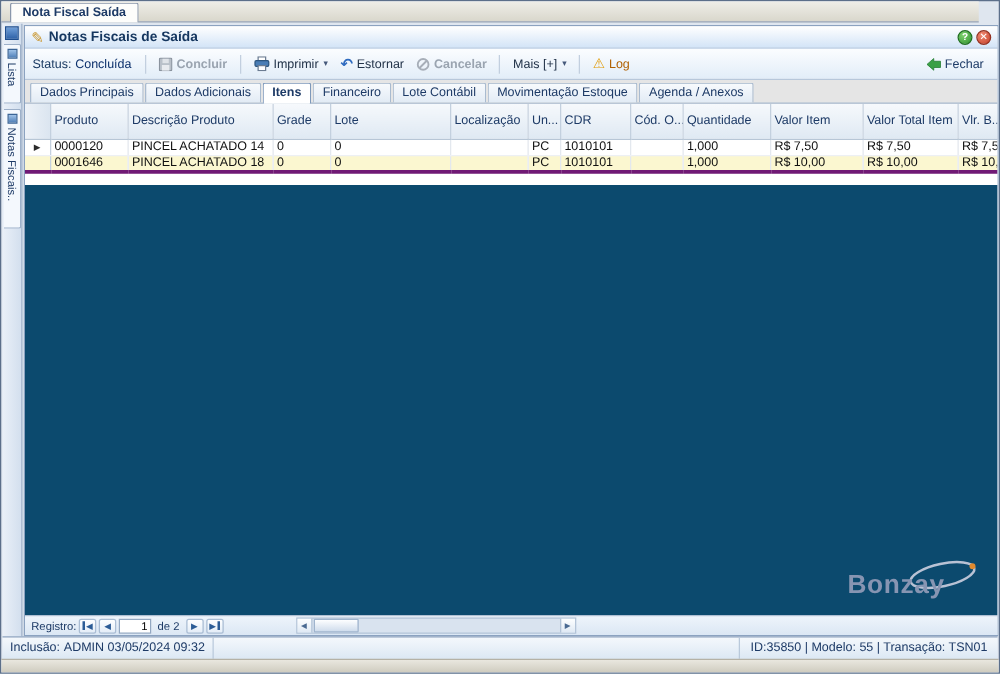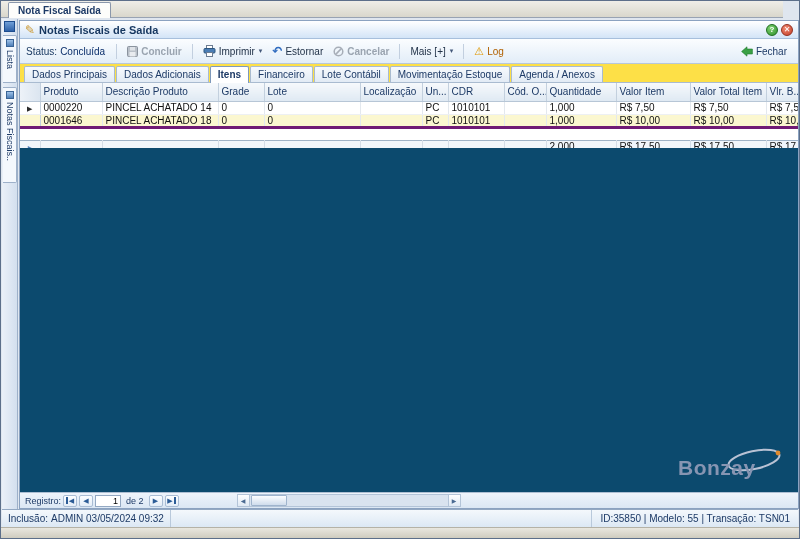--- a/index.html
+++ b/index.html
@@ -35,28 +35,28 @@
   .status-value { color:#0b2f6b; font-weight:normal; margin-right:6px; }
   .sep { width:1px; height:15px; background:#c2cfdf; margin:0 5px; }
   .tbtn { display:inline-flex; align-items:center; gap:3px; padding:2px 4px; border:1px solid transparent; border-radius:2px; cursor:default; white-space:nowrap; }
   .tbtn.disabled { color:#9aa4b0;font-weight:bold; }
   .dd { font-size:7px; color:#44587a; margin-left:1px; }
   .undo { color:#2f6bbf; font-weight:bold; font-size:12px; line-height:1; }
   .warn { color:#e09900; font-size:11px; line-height:1; }
   .tbtn.log span:last-child { color:#b06000; }
   .tbtn.fechar { margin-left:auto; color:#1d3a66; }
 
-  .tabstrip { height:19px; flex:0 0 19px; background:#fde047; display:flex; align-items:flex-end; gap:1px; padding:3px 0 0 4px; border-bottom:1px solid #a9bbd0; }
+  .tabstrip { height:19px; flex:0 0 19px; background:#e5e5e5; display:flex; align-items:flex-end; gap:1px; padding:3px 0 0 4px; border-bottom:1px solid #a9bbd0; }
   .tab { height:16px; padding:2px 7px 0; background:linear-gradient(#f7fafd,#e2ebf5); border:1px solid #a9bbd0; border-bottom:none; border-radius:2px 2px 0 0; color:#1d3a66; white-space:nowrap; }
   .tab.active { background:#fff; font-weight:bold; border-color:#7e99bb; position:relative; top:1px; height:17px; }
 
   
   .gridwrap { flex:0 0 65px; overflow:hidden; }
   table.grid { border-collapse:collapse; table-layout:fixed; width:822px; }
-  .grid th { height:18px; background:linear-gradient(#f6f9fc,#dfe9f3); border-right:1px solid #c3d0de; border-bottom:1px solid #b7c6d6; font-weight:normal; color:#1d3a66; text-align:left; padding:0 3px; overflow:hidden; white-space:nowrap; }
+  .grid th { height:28px; background:linear-gradient(#f6f9fc,#dfe9f3); border-right:1px solid #c3d0de; border-bottom:1px solid #b7c6d6; font-weight:normal; color:#1d3a66; text-align:left; padding:0 3px; overflow:hidden; white-space:nowrap; }
   .grid td { height:13px; border-right:1px solid #e3e8ee; padding:0 3px; white-space:nowrap; overflow:hidden; color:#111; }
   .grid tr.r1 td { background:#fff; border-bottom:1px solid #edf0f4; }
   .grid tr.r2 td { background:#fbf7d0; border-bottom:3px solid #701a75; }
   .grid td.ind, .grid th.ind { background:linear-gradient(90deg,#edf2f8,#dbe5f0); border-right:1px solid #c3d0de; text-align:center; padding:0; }
   .rowptr { color:#2b2b2b; font-size:7px; }
   .grid tr.filler td { background:#fff; border:none; height:13px; }
   .grid tr.footer td { background:#f1f6fb; border-top:1px solid #9fb2c6; border-bottom:1px solid #b7c6d6; border-right:1px solid #d4dde7; }
   .fico { color:#4f7fb8; font-size:8px; }
 
   .client { flex:1 1 auto; position:relative; background:#0c4a6e; }
@@ -206,21 +206,21 @@
             <th>Cód. O...</th>
             <th>Quantidade</th>
             <th>Valor Item</th>
             <th>Valor Total Item</th>
             <th>Vlr. B...</th>
           </tr>
         </thead>
         <tbody>
           <tr class="r1">
             <td class="ind"><span class="rowptr">▶</span></td>
-            <td>0000220</td>
+            <td>0000120</td>
             <td>PINCEL ACHATADO 14</td>
             <td>0</td>
             <td>0</td>
             <td></td>
             <td>PC</td>
             <td>1010101</td>
             <td></td>
             <td>1,000</td>
             <td>R$ 7,50</td>
             <td>R$ 7,50</td>

